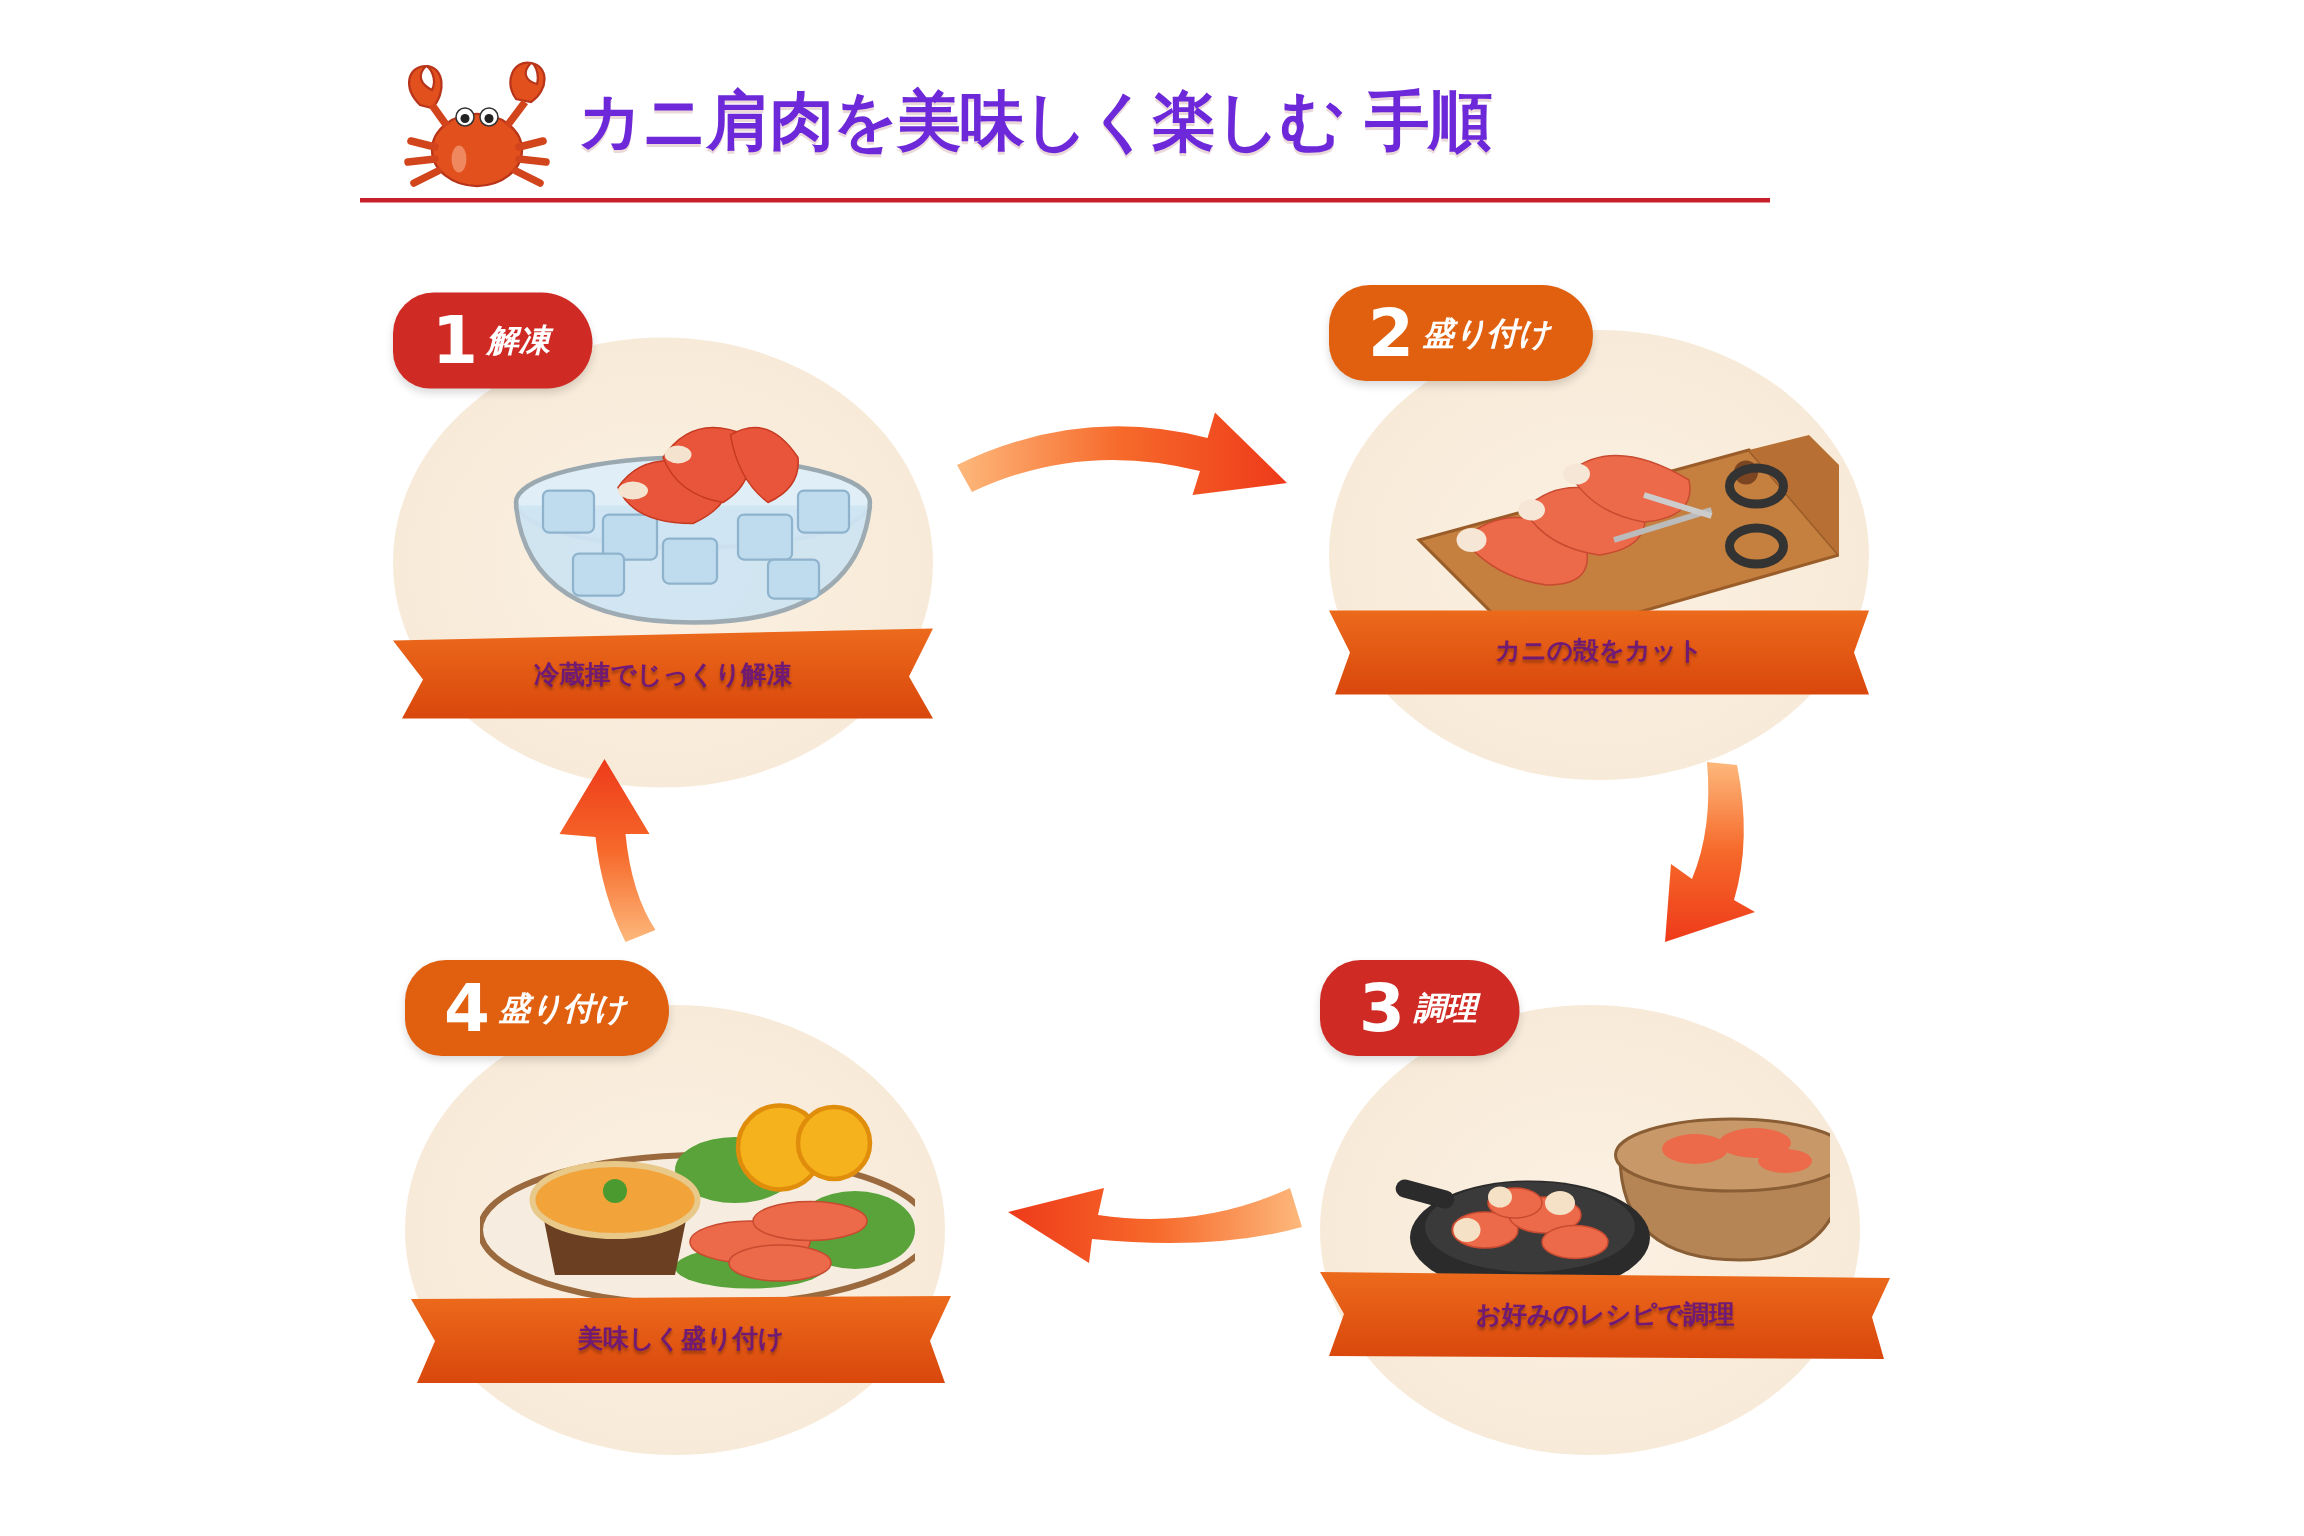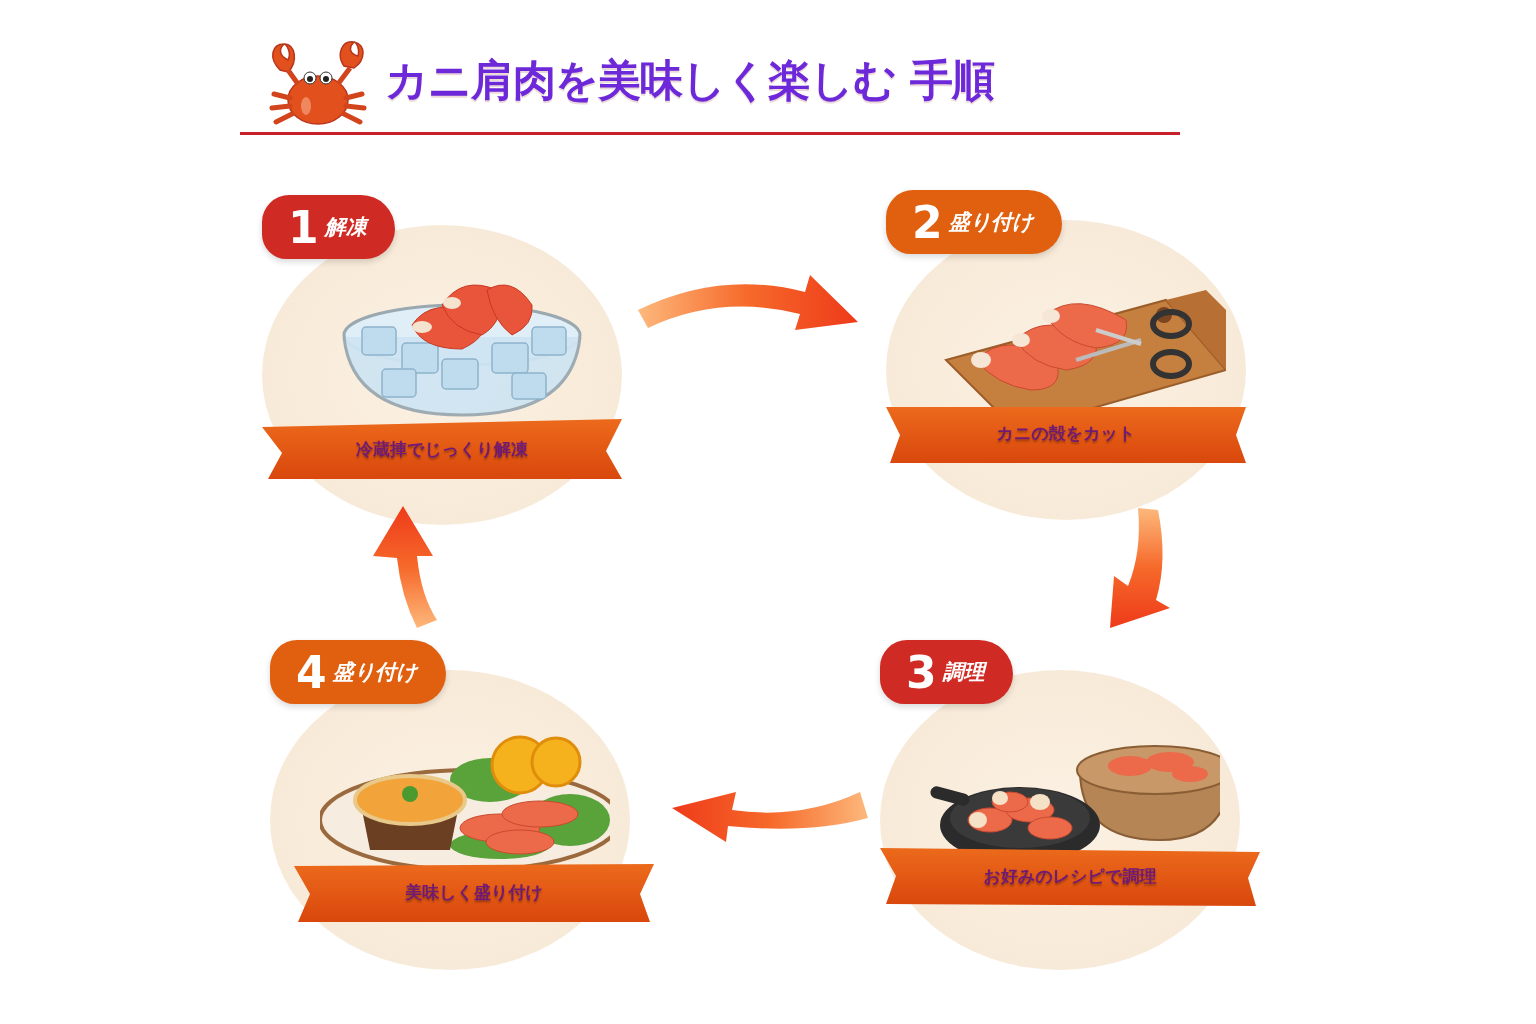--- a/index.html
+++ b/index.html
@@ -201,21 +201,21 @@
     <g fill="#ec6a4a" stroke="#c84a30" stroke-width="1">
       <ellipse cx="180" cy="118" rx="40" ry="14"></ellipse>
         <ellipse cx="220" cy="104" rx="38" ry="13"></ellipse>
         <ellipse cx="200" cy="132" rx="34" ry="12"></ellipse>
     </g>
   </svg>
   <div class="badge orange">
     <span class="num">4</span>
     <span class="lbl">盛り付け</span>
   </div>
-  <div class="banner" style="top:220px; left:24px;">
+  <div class="banner" style="top:220px; left:4px;">
     <svg width="360" height="64" viewBox="0 0 360 64">
         <path d="M0 6 L360 4 L346 34 L356 62 L4 62 L16 34 Z" fill="url(#bannerGrad)"></path>
       </svg>
     <div class="banner-text">美味しく盛り付け</div>
   </div>
 </div>
 
 <svg class="arrow" style="left:630px; top:270px;" width="240" height="70" viewBox="0 0 240 70">
   <path d="M8 40 Q90 0 175 22 L180 5 L228 52 L165 60 L170 44 Q90 24 18 58 Z" fill="url(#arrGradR)"></path>
 </svg>

